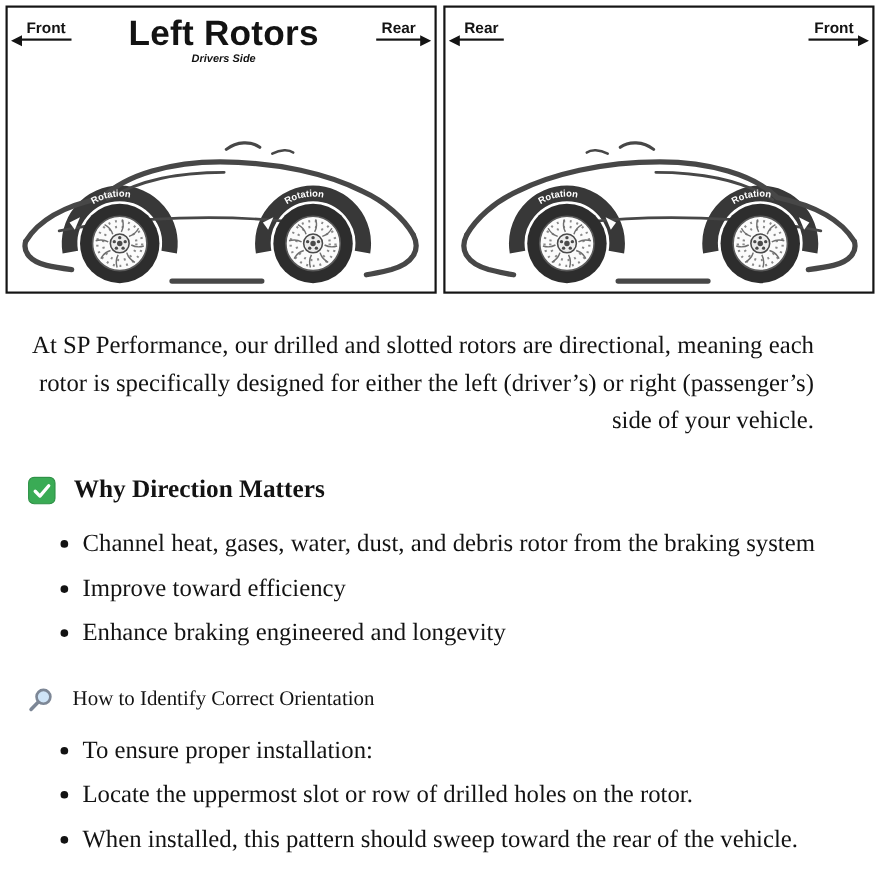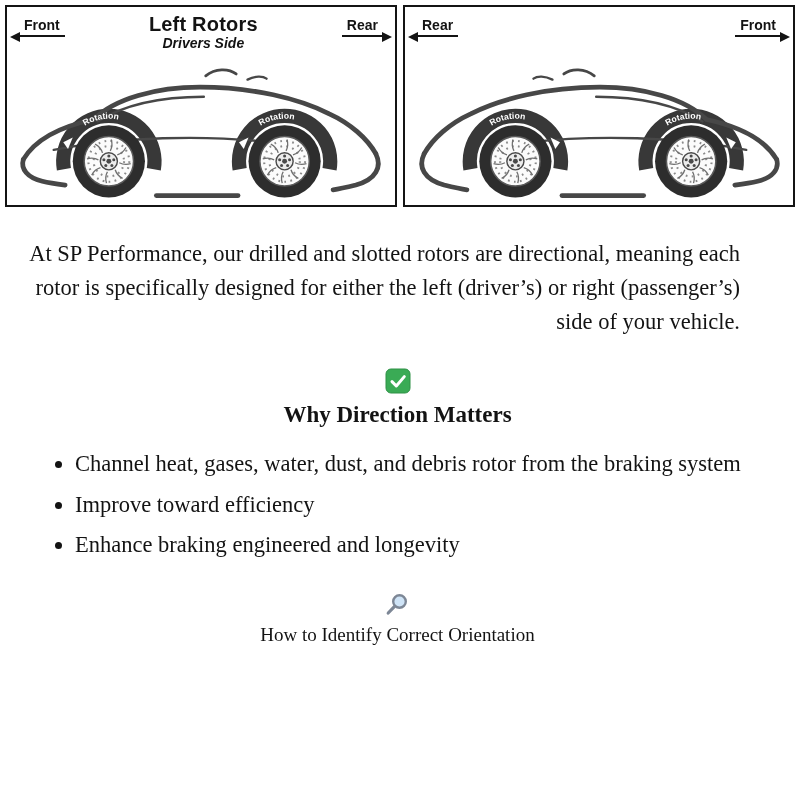--- a/index.html
+++ b/index.html
@@ -8,36 +8,36 @@
     color:#131313;
     font-family:"Liberation Serif", serif;
     -webkit-font-smoothing:antialiased;
   }
 
   
   .diagram { display:flex; gap:6px; padding:5px 5px 0 5px; }
   .panel {
     flex:1;
     border:2.5px solid #141414;
-    height:202px;
+    height:262px;
     box-sizing:border-box;
     position:relative;
     background:#fff;
     overflow:hidden;
   }
   .panel-header {
     display:flex;
     justify-content:space-between;
     align-items:flex-start;
     padding:7px 12px 0 12px;
     font-family:"Liberation Sans", sans-serif;
   }
   .panel-title-block { text-align:center; flex:1; line-height:1.05; }
-  .panel-title  { font-weight:bold; font-size:20px; letter-spacing:.2px; }
-  .panel-subtitle { font-weight:bold; font-style:italic; font-size:14px; margin-top:1px; }
+  .panel-title  { font-weight:bold; font-size:32px; letter-spacing:.2px; }
+  .panel-subtitle { font-weight:bold; font-style:italic; font-size:10px; margin-top:1px; }
   .dir {
     font-weight:bold;
     font-size:14px;
     margin-top:3px;
     position:relative;
     border-bottom:2.5px solid #141414;
     padding:0 5px 1px 5px;
     height:17px;
     white-space:nowrap;
   }
@@ -47,24 +47,23 @@
 
   svg.car { position:absolute; left:0; bottom:0; width:100%; height:152px; display:block; }
   .hidden-defs { position:absolute; width:0; height:0; overflow:hidden; }
 
   
   .content { padding:14px 30px 30px 25px; font-size:22.5px; line-height:1.5; }
   .content p { margin:16px 0; max-width:715px;text-align:right; }
   .sec-heading {
     display:flex;
     align-items:center;
-    gap:4px;
+    gap:16px;
     margin:30px 0 14px 0;
     font-size:23px;
-    flex-direction:column;
   }
   .sec-heading.bold { font-weight:bold; }
   .sec-heading.normal { font-weight:normal; font-size:19px; }
   .content ul { margin:14px 0 22px 12px; padding-left:38px; max-width:700px; }
   .content li { margin:7px 0; }
 
   .badge-icon { width:26px; height:26px; flex:0 0 auto; display:inline-block; }
   .mag-icon   { width:25px; height:25px; flex:0 0 auto; display:inline-block; }
 </style>
 </head>
@@ -204,15 +203,20 @@
     <div class="sec-heading normal">
       <span class="mag-icon">
         <svg viewBox="0 0 25 25" width="25" height="25">
           <circle cx="14.5" cy="9.5" r="6.3" fill="#cfe4f7" stroke="#7d8796" stroke-width="2.4"></circle>
           <line x1="9.6" y1="14.4" x2="3.2" y2="21" stroke="#7d8796" stroke-width="3.2" stroke-linecap="round"></line>
         </svg>
       </span>
       <span>How to Identify Correct Orientation</span>
     </div>
 
+    <ul>
+      <li>To ensure proper installation:</li>
+      <li>Locate the uppermost slot or row of drilled holes on the rotor.</li>
+      <li>When installed, this pattern should sweep toward the rear of the vehicle.</li>
+    </ul>
 
   </div>
 </div>
 
 </body></html>

